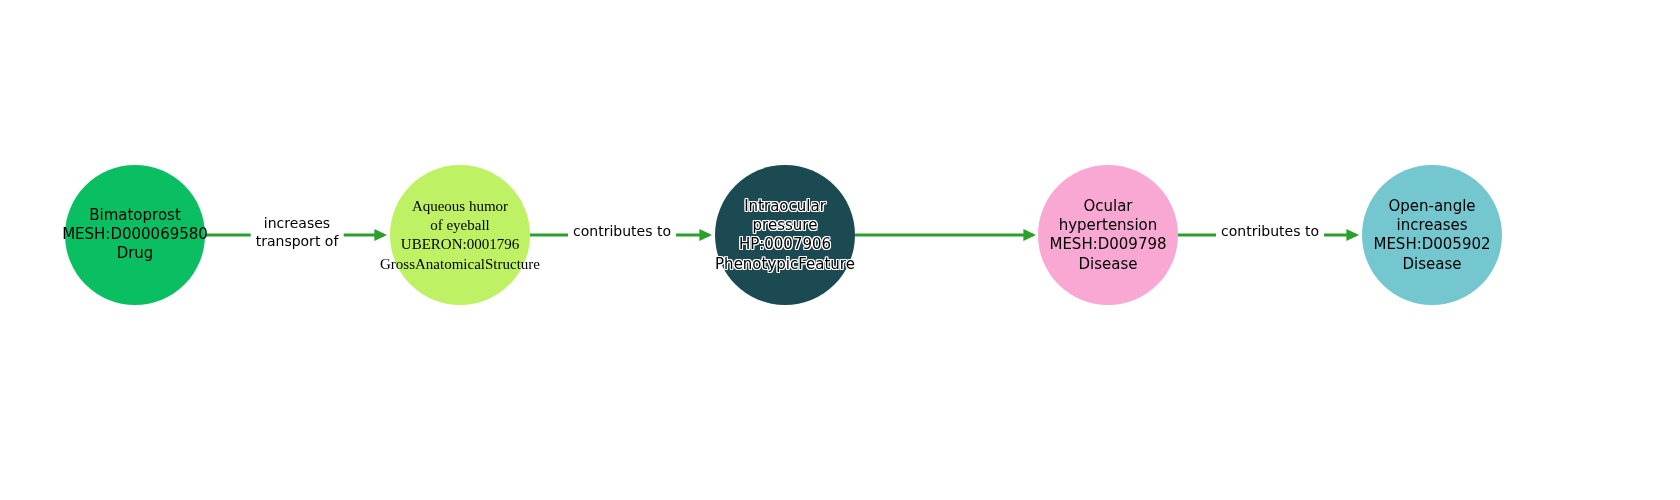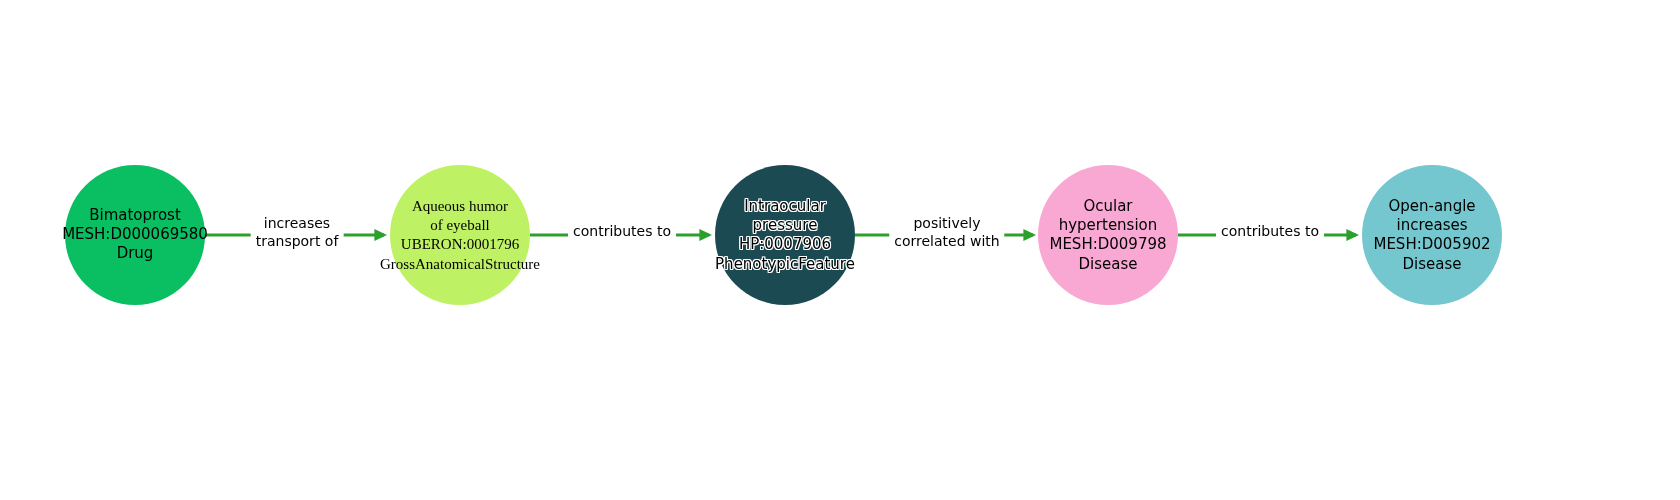--- a/index.html
+++ b/index.html
@@ -121,18 +121,16 @@
 increases
 MESH:D005902
 Disease</div>
   </div>
 
   <div class="edge-label elabel1">increases
 transport of</div>
 
   <div class="edge-label elabel2">contributes to</div>
 
-  <div class="edge-label elabel3">positively
-correlated with</div>
 
   <div class="edge-label elabel4">contributes to</div>
 
 </div>
 
 </body></html>

